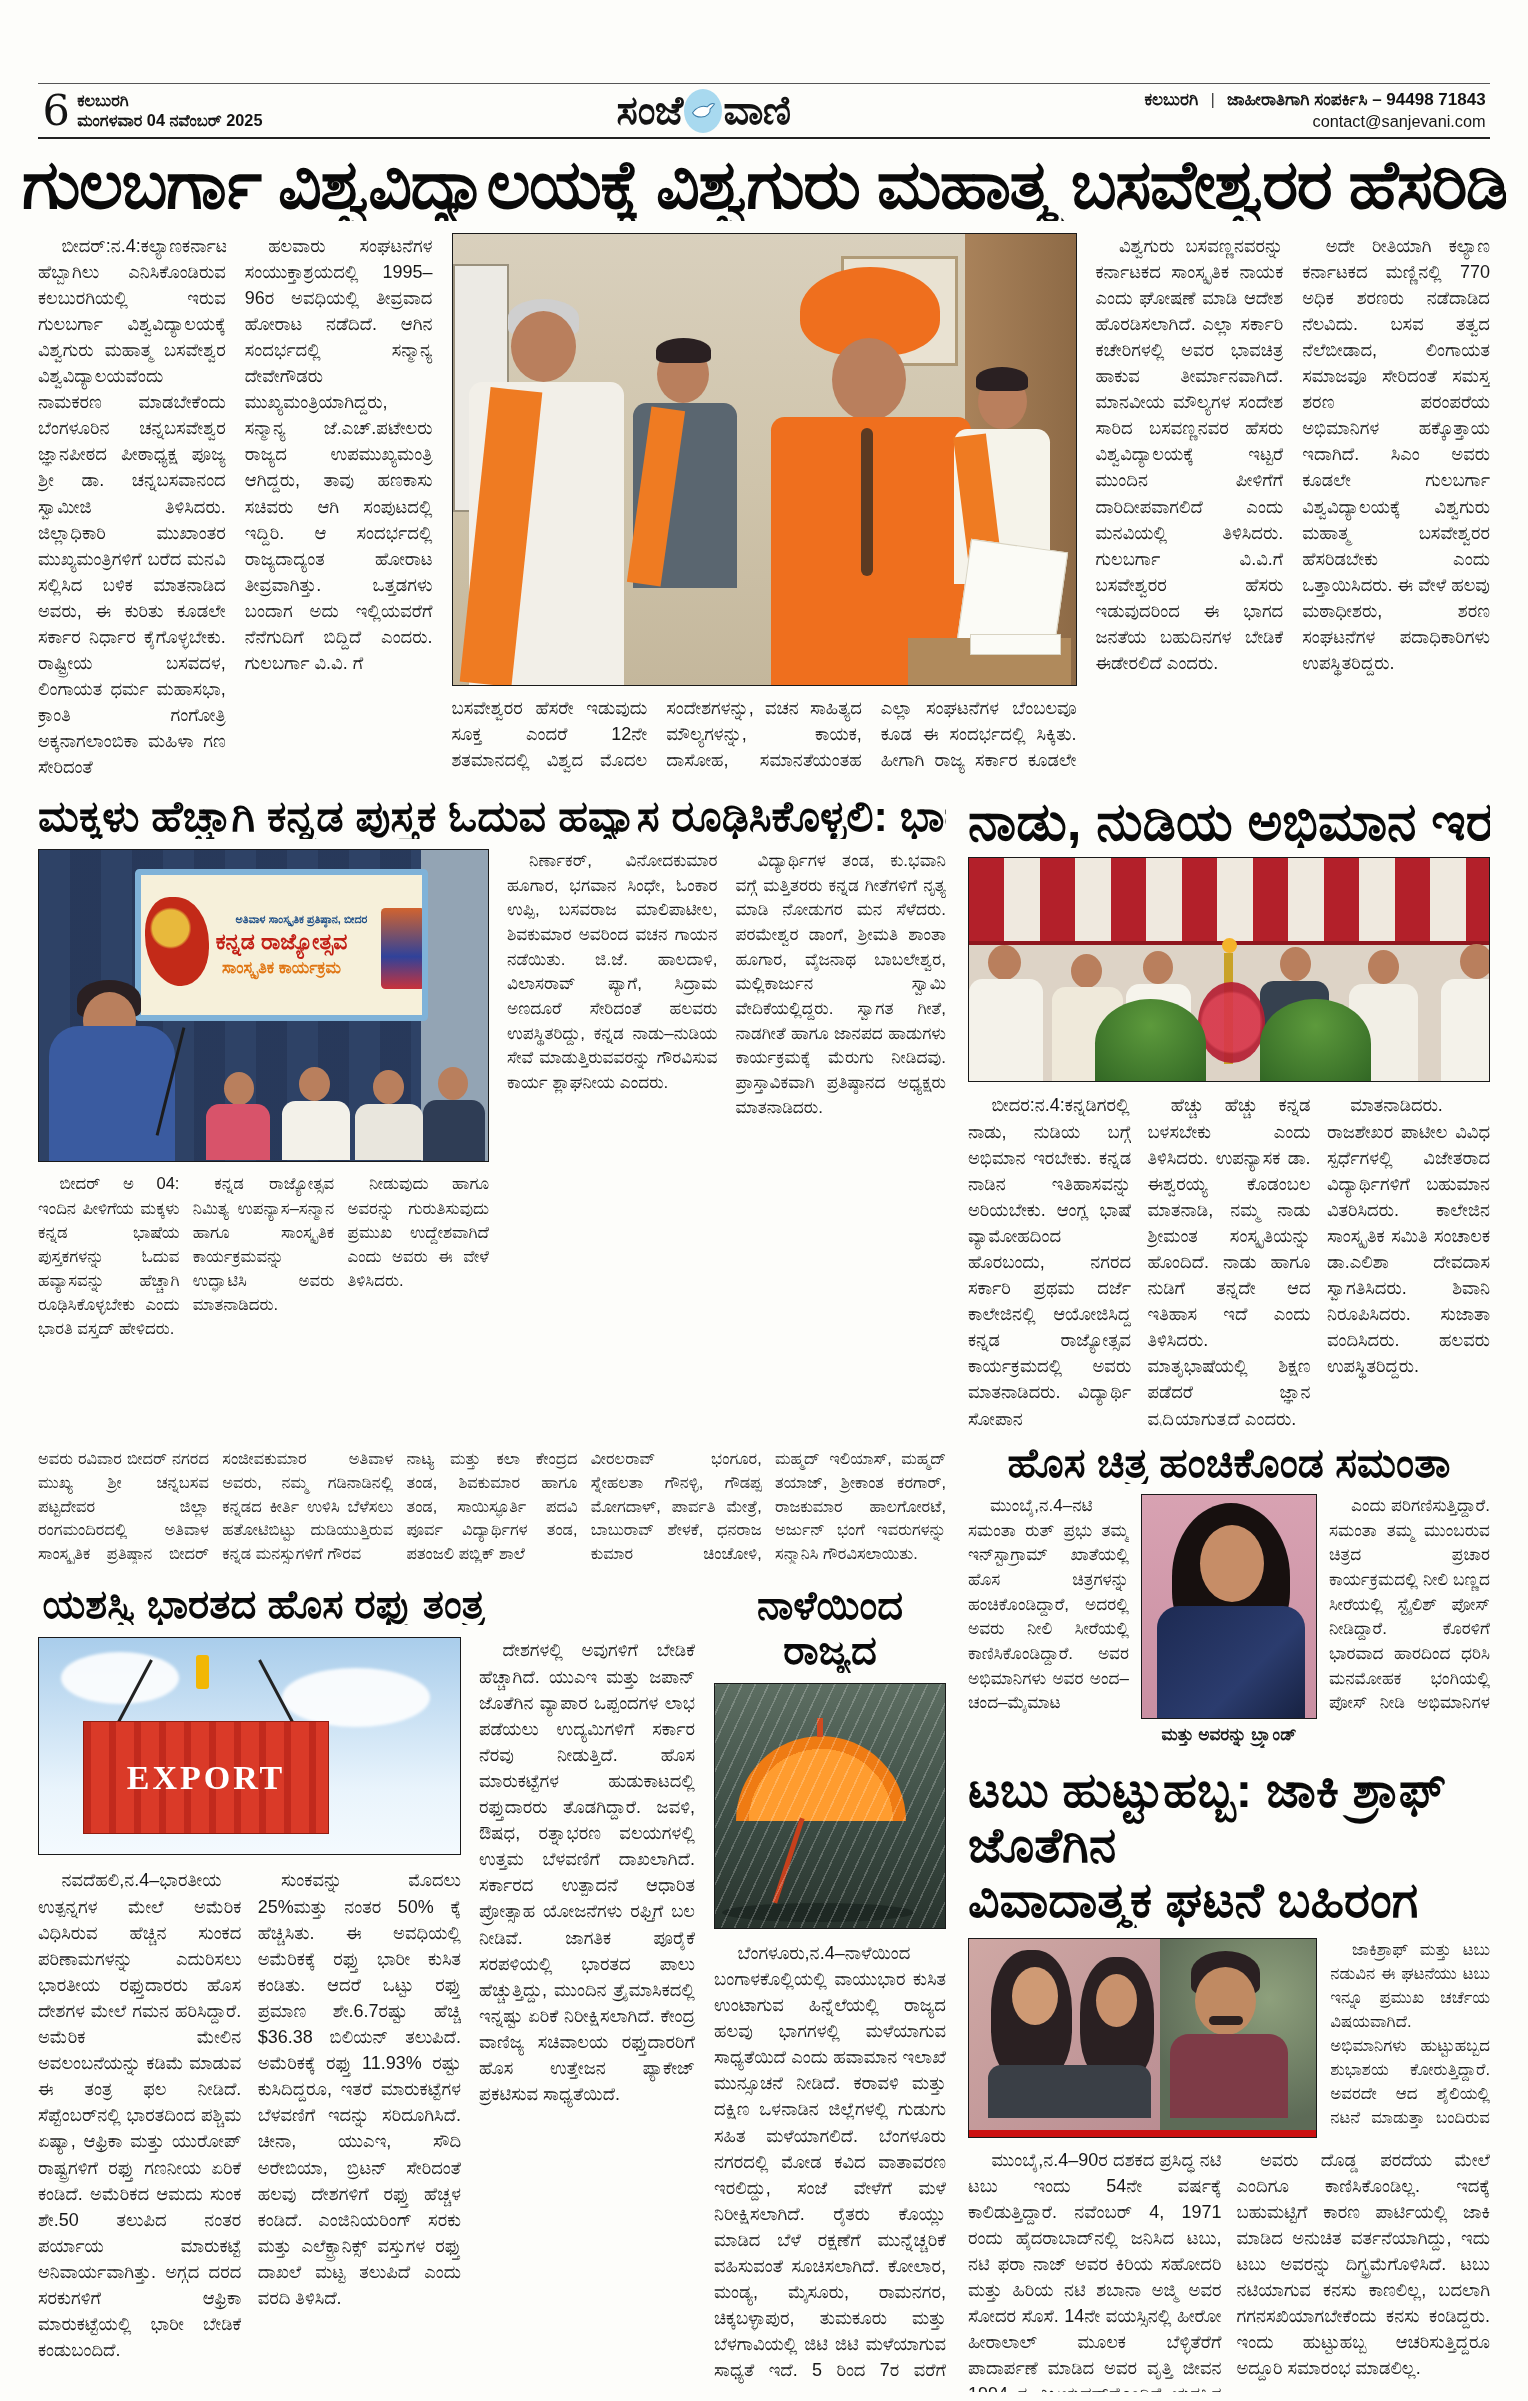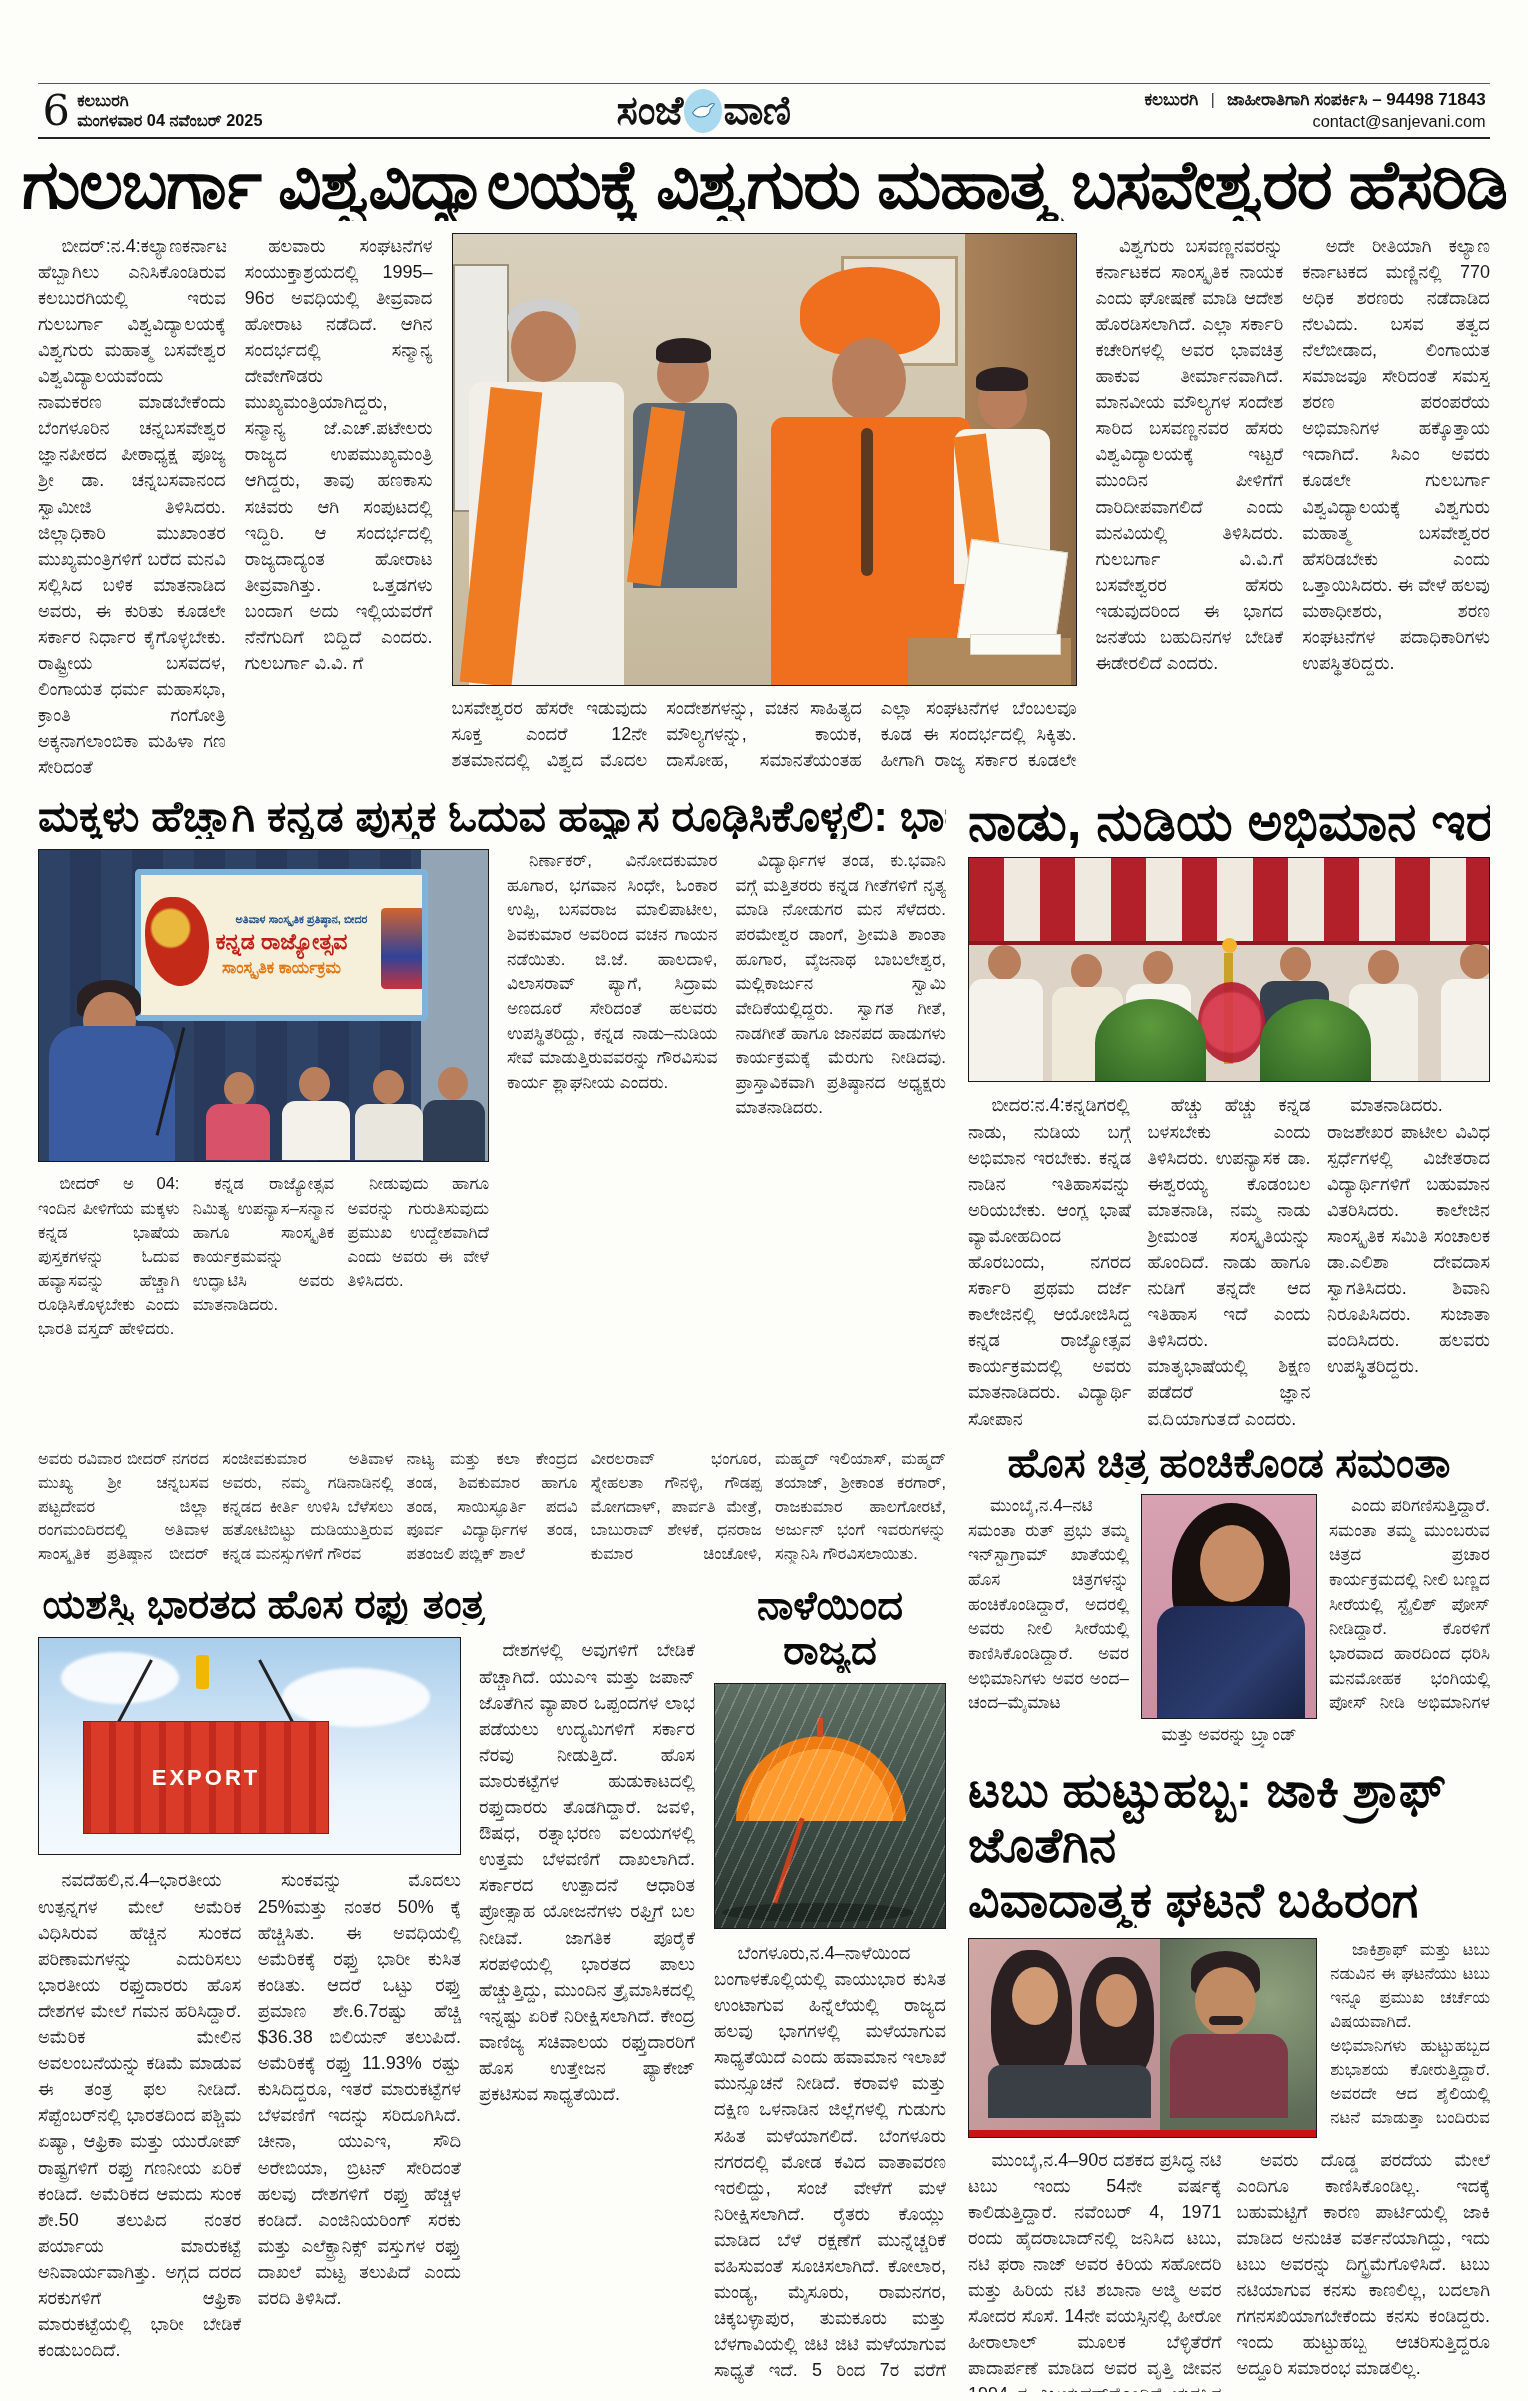--- a/index.html
+++ b/index.html
@@ -121,21 +121,21 @@
   .ph3-bg{inset:0;background:#ddd3c6;}
   .ph3-curtain{left:0;top:0;width:100%;height:83px;background:repeating-linear-gradient(90deg,#b3202a 0 35px,#efe9df 35px 71px);border-bottom:4.4px solid #8e161e;}
   .ph3-lamp{left:49%;top:95px;width:9px;height:111px;background:#c9a227;}
   .ph3-flame{left:48.6%;top:80px;width:15px;height:15px;border-radius:50%;background:#f4b32a;}
   .ph3-garland{left:44%;top:124px;width:67px;height:81px;border-radius:50%;background:radial-gradient(circle,#d8364a 0 55%,#b51f33 60% 100%);opacity:.92;}
   .plant{bottom:-7.4px;width:111px;height:89px;border-radius:50% 50% 0 0;background:radial-gradient(circle at 50% 30%,#5d9a3c,#2f6423);}
   
   .ph4-bg{inset:0;background:linear-gradient(180deg,#a9cdeb,#e9f4fc 70%,#f4fafe);}
   .cloud{border-radius:50%;background:#ffffff;filter:blur(1.5px);opacity:.9;}
   .ph4-box{left:44px;top:83px;width:244px;height:111px;background:repeating-linear-gradient(90deg,#c12a1d 0 7.4px,#da3a28 7.4px 25px);border:1.5px solid #8f1d12;display:flex;align-items:center;justify-content:center;}
-  .ph4-box span{color:#ffffff;font-weight:900;font-size:22px;letter-spacing:3px;font-family:Liberation Sans, sans-serif;}
+  .ph4-box span{color:#ffffff;font-weight:900;font-size:34px;letter-spacing:3px;font-family:Liberation Serif, serif;}
   .cable{width:3px;height:111px;background:#222;}
   .hook{left:157px;top:16.3px;width:13.3px;height:34px;background:#f2b705;border-radius:3px;}
   
   .ph5-bg{inset:0;background:linear-gradient(180deg,#5d6e62,#3a4a42 60%,#28332d);}
   .rain{inset:0;background:repeating-linear-gradient(115deg,rgba(255,255,255,.22) 0 1.5px,transparent 1.5px 12px);}
   .umb{left:21px;top:52px;width:170px;height:85px;background:radial-gradient(circle at 50% 100%,#ff9c2f 0 60%,#ef7b13 60% 100%);border-radius:170px 170px 0 0;}
   .umb-tip{left:102px;top:34px;width:6px;height:19px;background:#d04a20;}
   .umb-handle{left:71px;top:132px;width:5.2px;height:89px;background:#c8401c;transform:rotate(18deg);}
   .puddle{left:7.4px;bottom:6px;width:192px;height:19px;border-radius:50%;background:rgba(20,30,25,.55);}
   
@@ -362,21 +362,21 @@
         <div class="s6-row">
           <div class="s6-col txt">ಮುಂಬೈ,ನ.4–ನಟಿ ಸಮಂತಾ ರುತ್ ಪ್ರಭು ತಮ್ಮ ಇನ್‌ಸ್ಟಾಗ್ರಾಮ್ ಖಾತೆಯಲ್ಲಿ ಹೊಸ ಚಿತ್ರಗಳನ್ನು ಹಂಚಿಕೊಂಡಿದ್ದಾರೆ, ಅದರಲ್ಲಿ ಅವರು ನೀಲಿ ಸೀರೆಯಲ್ಲಿ ಕಾಣಿಸಿಕೊಂಡಿದ್ದಾರೆ. ಅವರ ಅಭಿಮಾನಿಗಳು ಅವರ ಅಂದ–ಚಂದ–ಮೈಮಾಟ ಹೊಗಳುತ್ತಿದ್ದಾರೆ</div>
           <figure class="ph ph6">
             <div class="abs ph6-bg"></div>
             <div class="abs ph6-hair"></div>
             <div class="abs ph6-face"></div>
             <div class="abs ph6-saree"></div>
           </figure>
           <div class="s6-col txt">ಎಂದು ಪರಿಗಣಿಸುತ್ತಿದ್ದಾರೆ. ಸಮಂತಾ ತಮ್ಮ ಮುಂಬರುವ ಚಿತ್ರದ ಪ್ರಚಾರ ಕಾರ್ಯಕ್ರಮದಲ್ಲಿ ನೀಲಿ ಬಣ್ಣದ ಸೀರೆಯಲ್ಲಿ ಸ್ಟೈಲಿಶ್ ಪೋಸ್ ನೀಡಿದ್ದಾರೆ. ಕೊರಳಿಗೆ ಭಾರವಾದ ಹಾರದಿಂದ ಧರಿಸಿ ಮನಮೋಹಕ ಭಂಗಿಯಲ್ಲಿ ಪೋಸ್ ನೀಡಿ ಅಭಿಮಾನಿಗಳ ಹೃದಯಕ್ಕೆ ಲಗ್ಗೆ ಇಟ್ಟಿದ್ದಾರೆ.</div>
         </div>
-        <div class="s6-underline txt" style="text-indent:0;">ಮತ್ತು ಅವರನ್ನು ಬ್ರ್ಯಾಂಡ್</div>
+        <div class="s6-underline txt" style="text-indent:0;font-weight:bold;">ಮತ್ತು ಅವರನ್ನು ಬ್ರ್ಯಾಂಡ್</div>
       </section>
 
       <section class="story7">
         <h2 class="h7a headline">
           <span>ಟಬು ಹುಟ್ಟುಹಬ್ಬ: ಜಾಕಿ ಶ್ರಾಫ್ ಜೊತೆಗಿನ</span><br>
           <span>ವಿವಾದಾತ್ಮಕ ಘಟನೆ ಬಹಿರಂಗ</span>
         </h2>
         <div class="s7-rowA">
           <figure class="ph ph7">
             <div class="abs ph7-left"></div>

